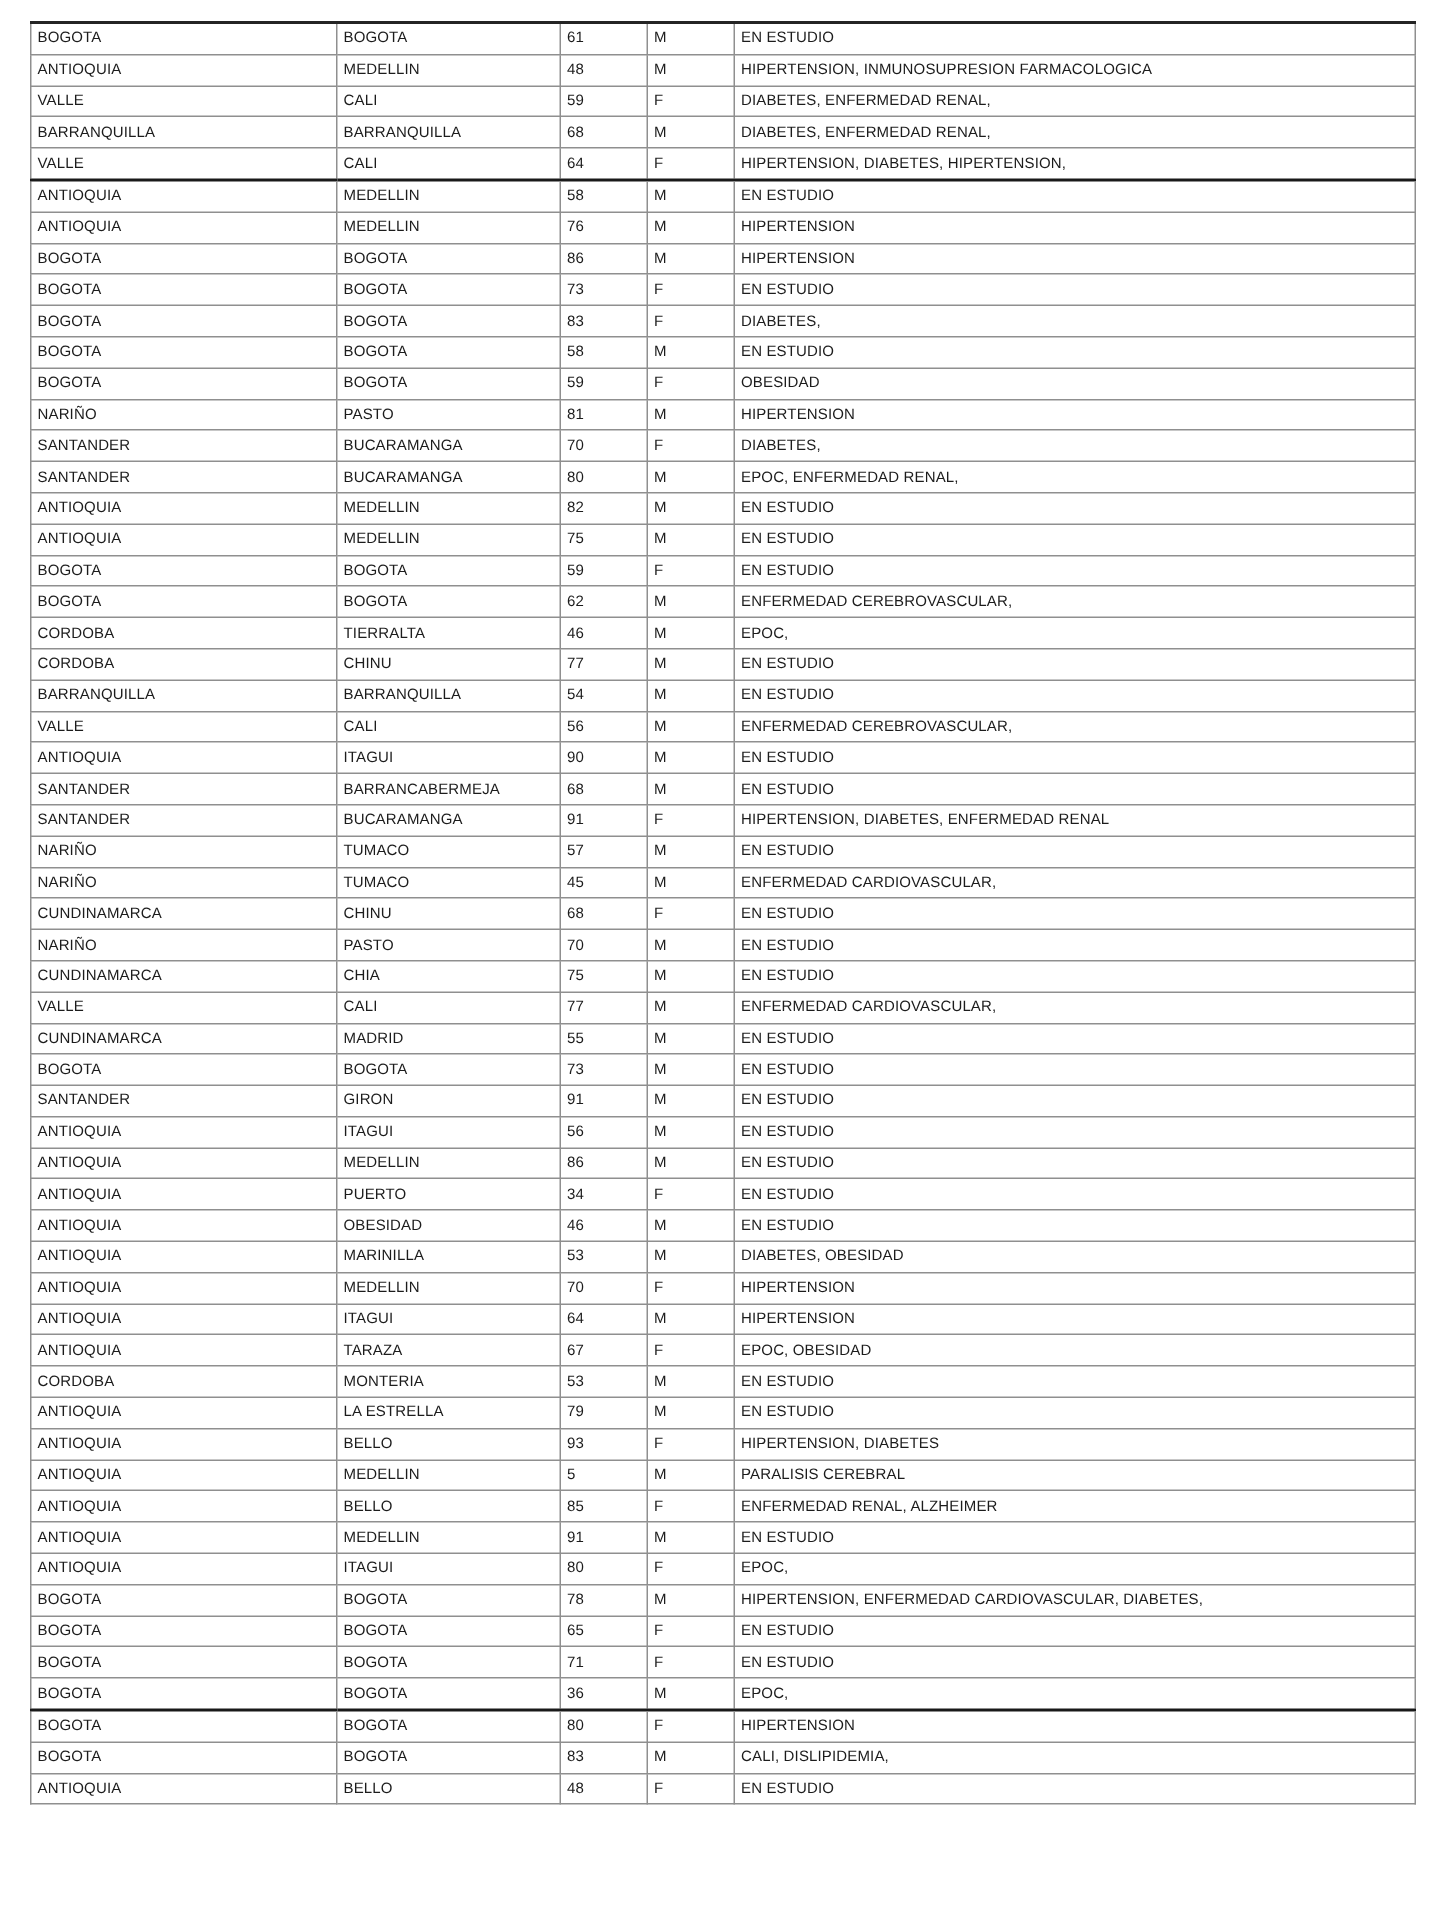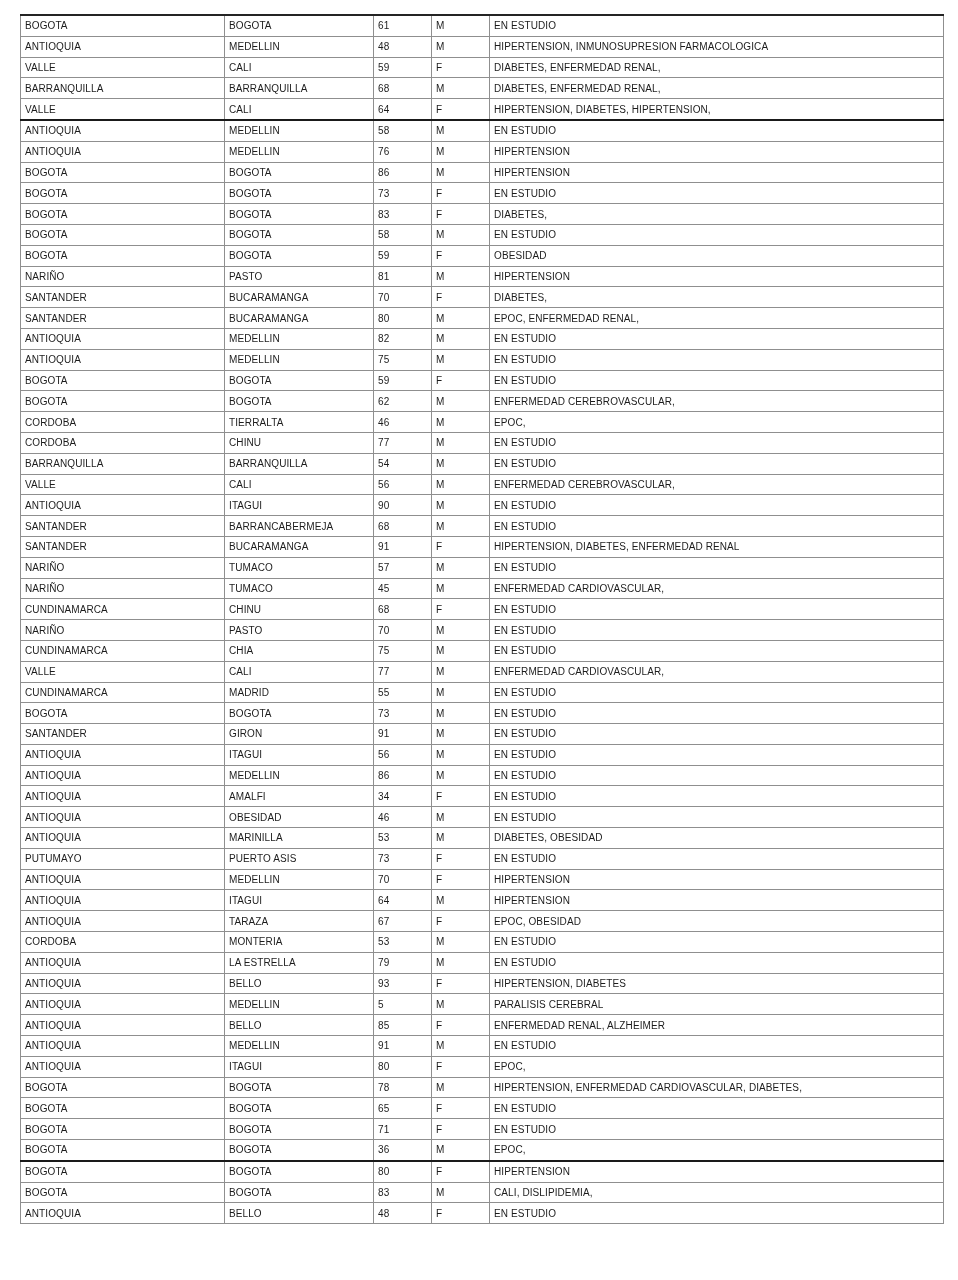--- a/index.html
+++ b/index.html
@@ -320,45 +320,38 @@
         </tr>
         <tr>
           <td>ANTIOQUIA</td>
           <td>MEDELLIN</td>
           <td>86</td>
           <td>M</td>
           <td>EN ESTUDIO</td>
         </tr>
         <tr>
           <td>ANTIOQUIA</td>
-          <td>AMALFI</td>
+          <td>PUERTO</td>
           <td>34</td>
           <td>F</td>
           <td>EN ESTUDIO</td>
         </tr>
         <tr>
           <td>ANTIOQUIA</td>
           <td>OBESIDAD</td>
           <td>46</td>
           <td>M</td>
           <td>EN ESTUDIO</td>
         </tr>
         <tr>
           <td>ANTIOQUIA</td>
           <td>MARINILLA</td>
           <td>53</td>
           <td>M</td>
           <td>DIABETES, OBESIDAD</td>
-        </tr>
-        <tr>
-          <td>PUTUMAYO</td>
-          <td>PUERTO ASIS</td>
-          <td>73</td>
-          <td>F</td>
-          <td>EN ESTUDIO</td>
         </tr>
         <tr>
           <td>ANTIOQUIA</td>
           <td>MEDELLIN</td>
           <td>70</td>
           <td>F</td>
           <td>HIPERTENSION</td>
         </tr>
         <tr>
           <td>ANTIOQUIA</td>

